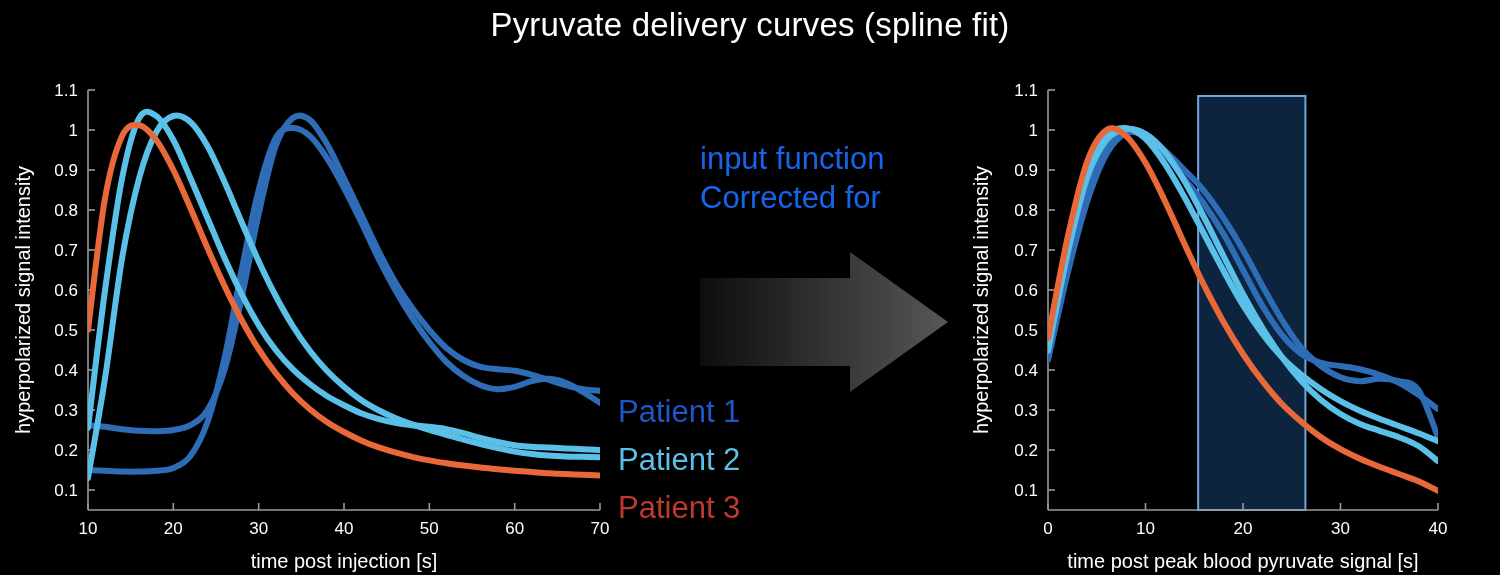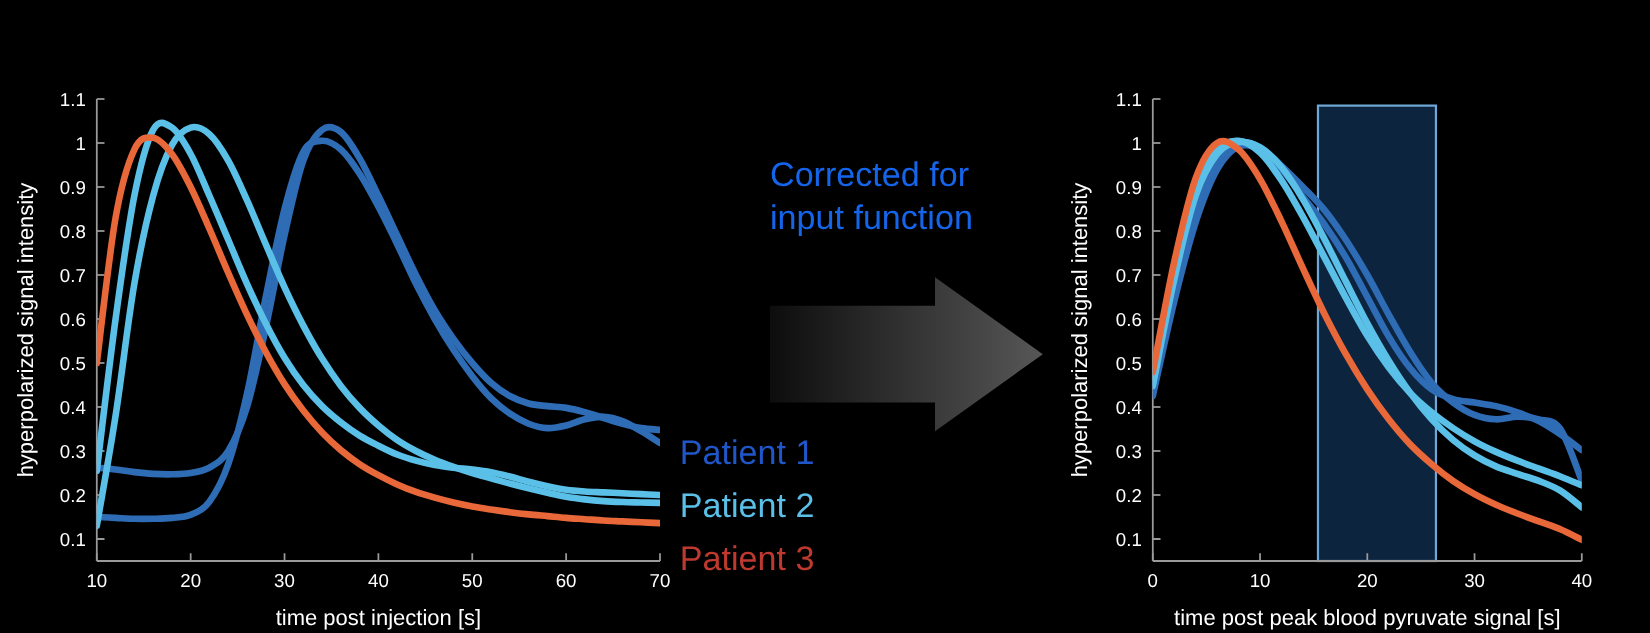--- a/index.html
+++ b/index.html
@@ -22,20 +22,21 @@
   .curve{fill:none;stroke-linecap:round;stroke-linejoin:round;stroke-width:6;}
   .legend-text{font-size:31px;font-family:"Liberation Sans",sans-serif;}
   .annot{position:absolute;font-size:31px;line-height:1.25;color:#1565ea;
          left:700px;top:140px;width:250px;}
 </style>
 </head>
 <body>
 
 <div id="root">
 
+  <div class="title">Pyruvate delivery curves (spline fit)</div>
 
   <div class="panel" id="panel-left">
     <svg id="svg-left" width="800" height="575">
         <path d="M88,90L88,510" class="axis-line" stroke="#9a9a9a"></path>
         <path d="M88,510L600,510" class="axis-line" stroke="#9a9a9a"></path>
         <line x1="88" y1="490" x2="95" y2="490" class="tick" stroke="#9a9a9a"></line>
         <text x="78" y="496" class="ticklabel y">0.1</text>
         <line x1="88" y1="450" x2="95" y2="450" class="tick" stroke="#9a9a9a"></line>
         <text x="78" y="456" class="ticklabel y">0.2</text>
         <line x1="88" y1="410" x2="95" y2="410" class="tick" stroke="#9a9a9a"></line>
@@ -94,22 +95,22 @@
     <defs>
       <linearGradient id="arrowgrad" x1="0" y1="0" x2="1" y2="0">
         <stop offset="0%" id="ag0" stop-color="#0d0d0d"></stop>
         <stop offset="100%" id="ag1" stop-color="#575757"></stop>
       </linearGradient>
     </defs>
     <polygon id="arrow-poly" points="10,28 160,28 160,2 258,72 160,142 160,116 10,116" fill="url(#arrowgrad)"></polygon>
   </svg>
 
   <div class="annot" style="color: rgb(21, 101, 234);">
+    <div>input function</div>
     <div>Corrected for</div>
-    <div>input function</div>
   </div>
 
   <div class="panel" id="panel-right">
     <svg id="svg-right" width="540" height="575">
         <rect x="238.15" y="96.00000000000006" width="107.24999999999997" height="413.99999999999994" fill="#0d243f" stroke="#6fa8d6" stroke-width="2"></rect>
         <path d="M88,90L88,510" class="axis-line" stroke="#9a9a9a"></path>
         <path d="M88,510L478,510" class="axis-line" stroke="#9a9a9a"></path>
         <line x1="88" y1="490" x2="95" y2="490" class="tick" stroke="#9a9a9a"></line>
         <text x="78" y="496" class="ticklabel y">0.1</text>
         <line x1="88" y1="450" x2="95" y2="450" class="tick" stroke="#9a9a9a"></line>

